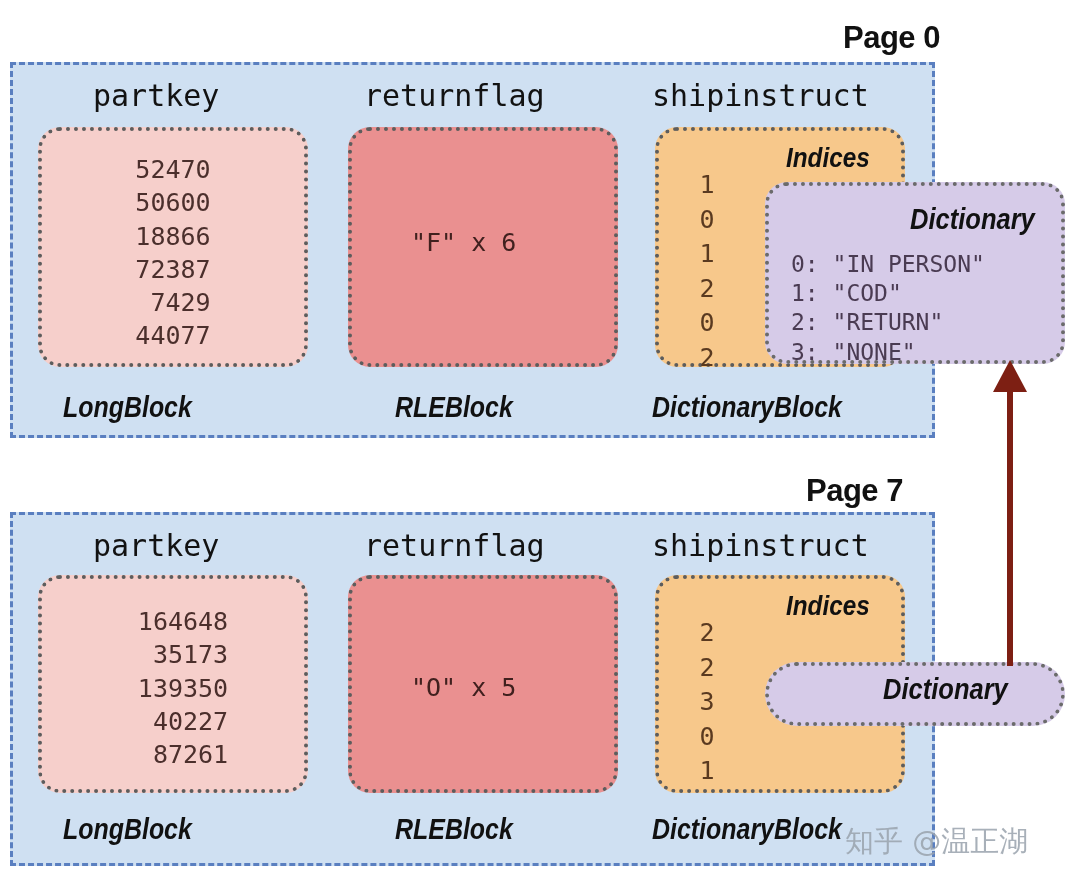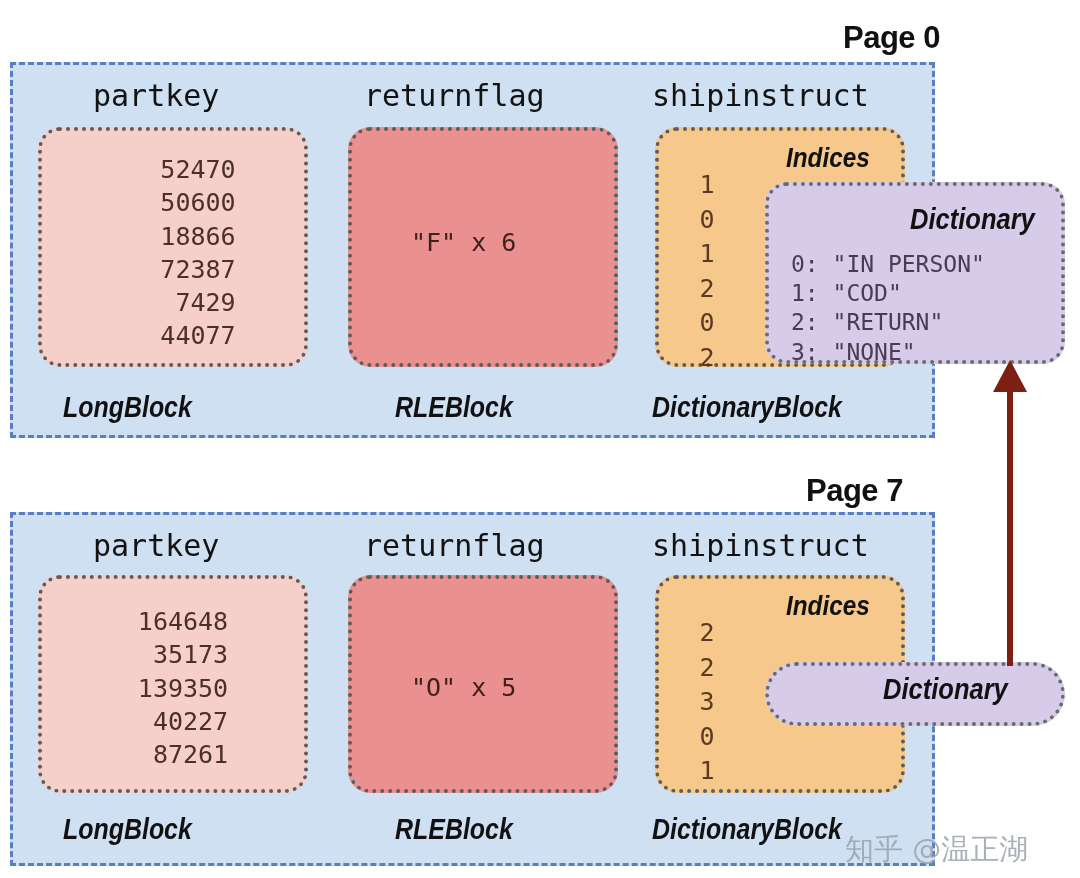--- a/index.html
+++ b/index.html
@@ -154,38 +154,37 @@
   
   #watermark {
     position: absolute;
     left: 845px;
     top: 822px;
     font-family: "DejaVu Sans", sans-serif;
     font-size: 29px;
     color: #9aa3ad;
     opacity: 0.85;
     white-space: nowrap;
-    margin-top: 8px;
   }
 </style>
 </head>
 <body>
 
 <div id="canvas">
 
   <div id="page0-title" class="page-title">Page 0</div>
 
   <div id="page0-box" class="page-box"></div>
 
   <div class="col-header" style="left:93px; top:78px;">partkey</div>
   <div class="col-header" style="left:364px; top:78px;">returnflag</div>
   <div class="col-header" style="left:652px; top:78px;">shipinstruct</div>
 
   <div class="block block-long" style="left:38px; top:127px; width:270px; height:240px;"></div>
-  <div class="value-list" style="left:38px; top:153px; width:270px;padding-left:25px;">52470
+  <div class="value-list" style="left:38px; top:153px; width:270px;">52470
 50600
 18866
 72387
  7429
 44077</div>
 
   <div class="block block-rle" style="left:348px; top:127px; width:270px; height:240px;"></div>
   <div class="rle-text" style="left:411px; top:228px;">"F" x 6</div>
 
   <div class="block block-dict" style="left:655px; top:127px; width:250px; height:240px;"></div>

